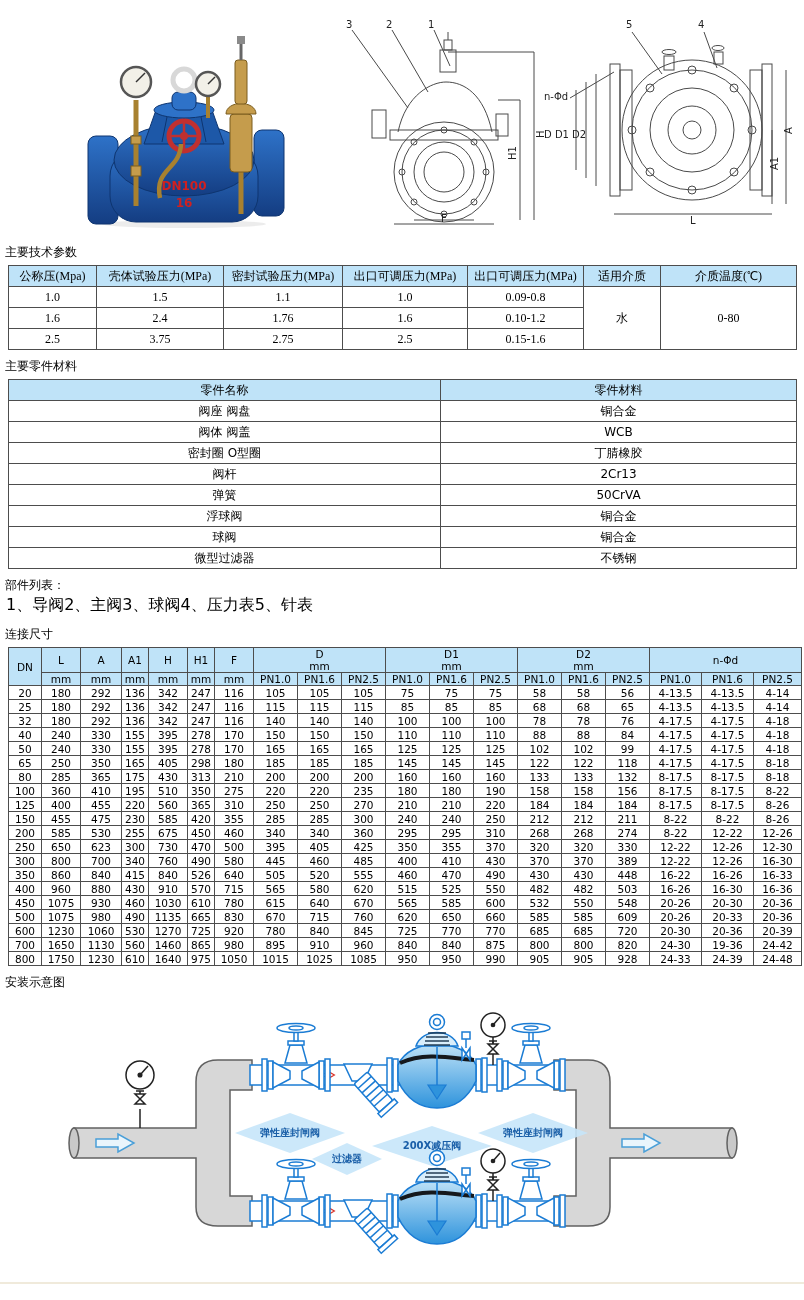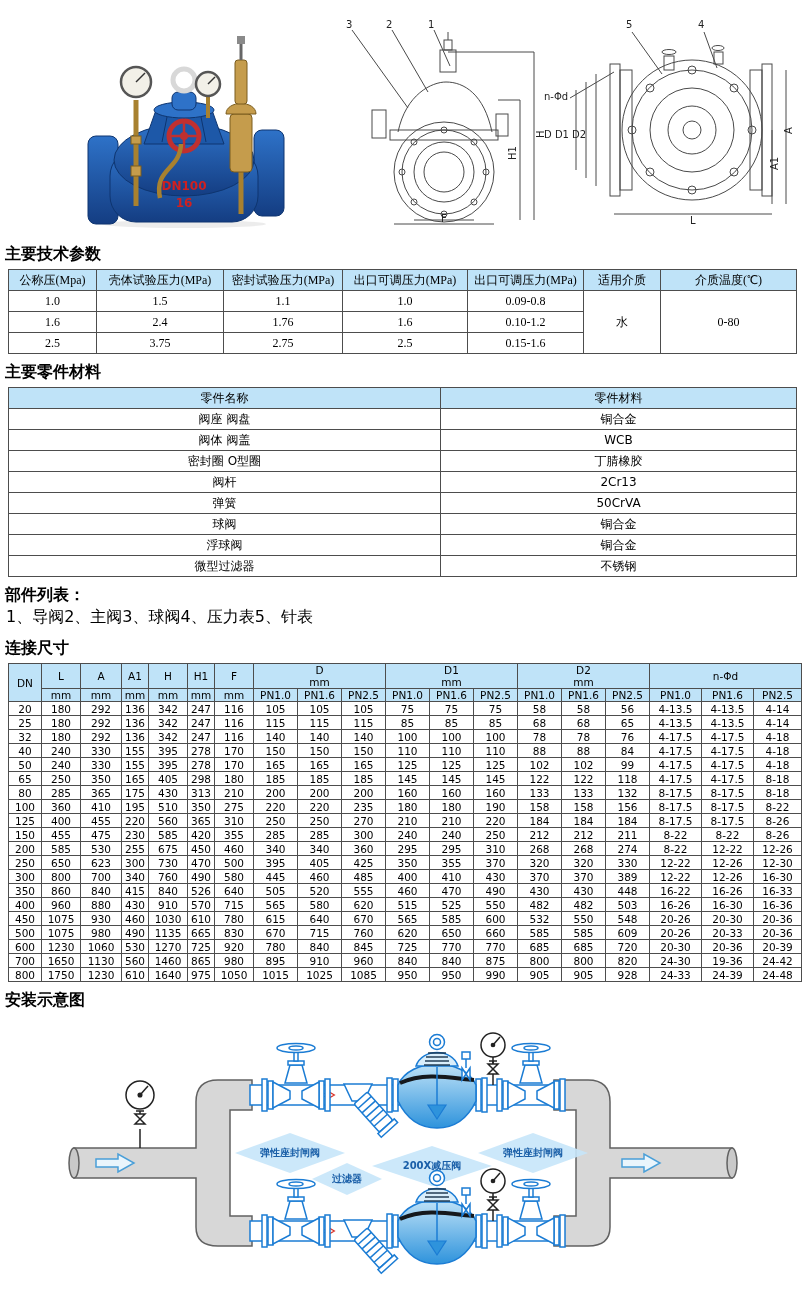--- a/index.html
+++ b/index.html
@@ -1,21 +1,21 @@
 <!DOCTYPE html>
 <html><head>
 <meta charset="utf-8">
 <style>
   html,body{margin:0;padding:0;background:#fff;}
   body{width:804px;font-family:"DejaVu Sans","Liberation Sans",sans-serif;color:#000;}
   .top-images{position:relative;width:804px;height:236px;}
   .photo-wrap{position:absolute;left:60px;top:18px;}
   .front-wrap{position:absolute;left:328px;top:12px;}
   .side-wrap{position:absolute;left:540px;top:12px;}
-  .sec-title{font-weight:bold;font-size:16px;margin:8px 0 4px 5px;}
+  .sec-title{font-weight:normal;font-size:12px;margin:8px 0 4px 5px;}
   .parts-text{font-size:16px;margin:0 0 10px 6px;}
   table{border-collapse:collapse;table-layout:fixed;margin-left:8px;background:#fff;
         border:1px solid #c6ba8e;}
   th,td{border:1px solid #4d4d4d;text-align:center;font-weight:normal;
         font-size:12px;padding:1px 2px;height:18px;overflow:hidden;white-space:nowrap;}
   .hd th{background:#bfe3f8;}
   .tech{width:788px;font-family:Liberation Serif, serif;}
   .mat{width:788px;}
   .dim{width:790px;}
   .dim th,.dim td{font-size:10.5px;height:13px;padding:0;}
@@ -263,25 +263,25 @@
       </tr>
       <tr>
         <td>阀杆</td>
         <td>2Cr13</td>
       </tr>
       <tr>
         <td>弹簧</td>
         <td>50CrVA</td>
       </tr>
       <tr>
+        <td>浮球阀</td>
+        <td>铜合金</td>
+      </tr>
+      <tr>
         <td>球阀</td>
-        <td>铜合金</td>
-      </tr>
-      <tr>
-        <td>浮球阀</td>
         <td>铜合金</td>
       </tr>
       <tr>
         <td>微型过滤器</td>
         <td>不锈钢</td>
       </tr>
     </tbody>
 </table>
 
 

